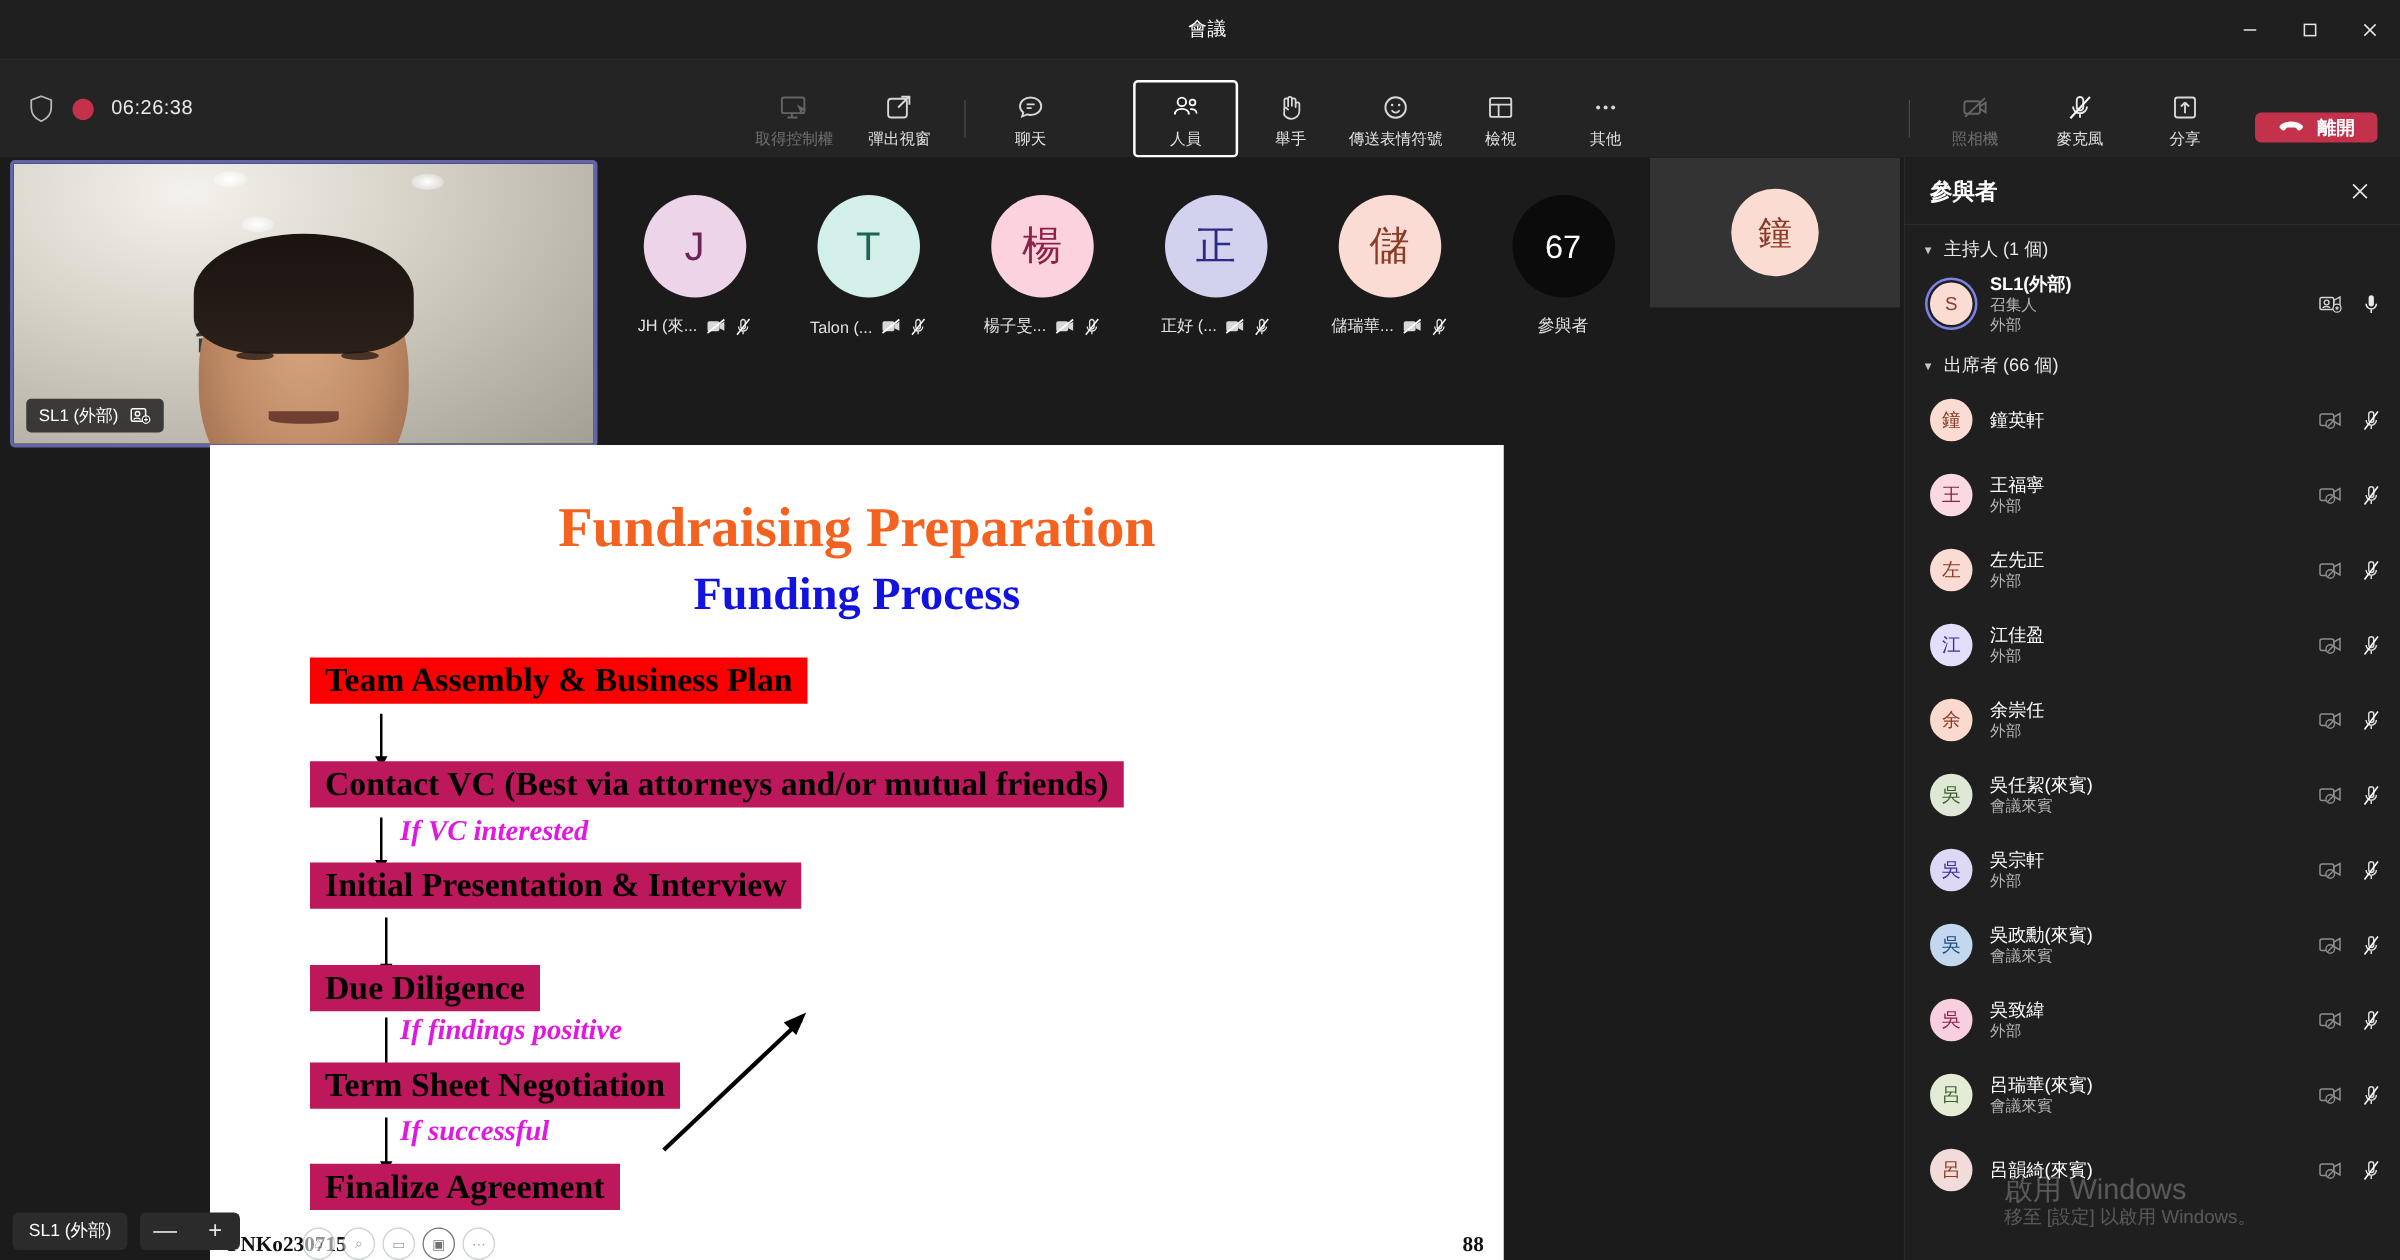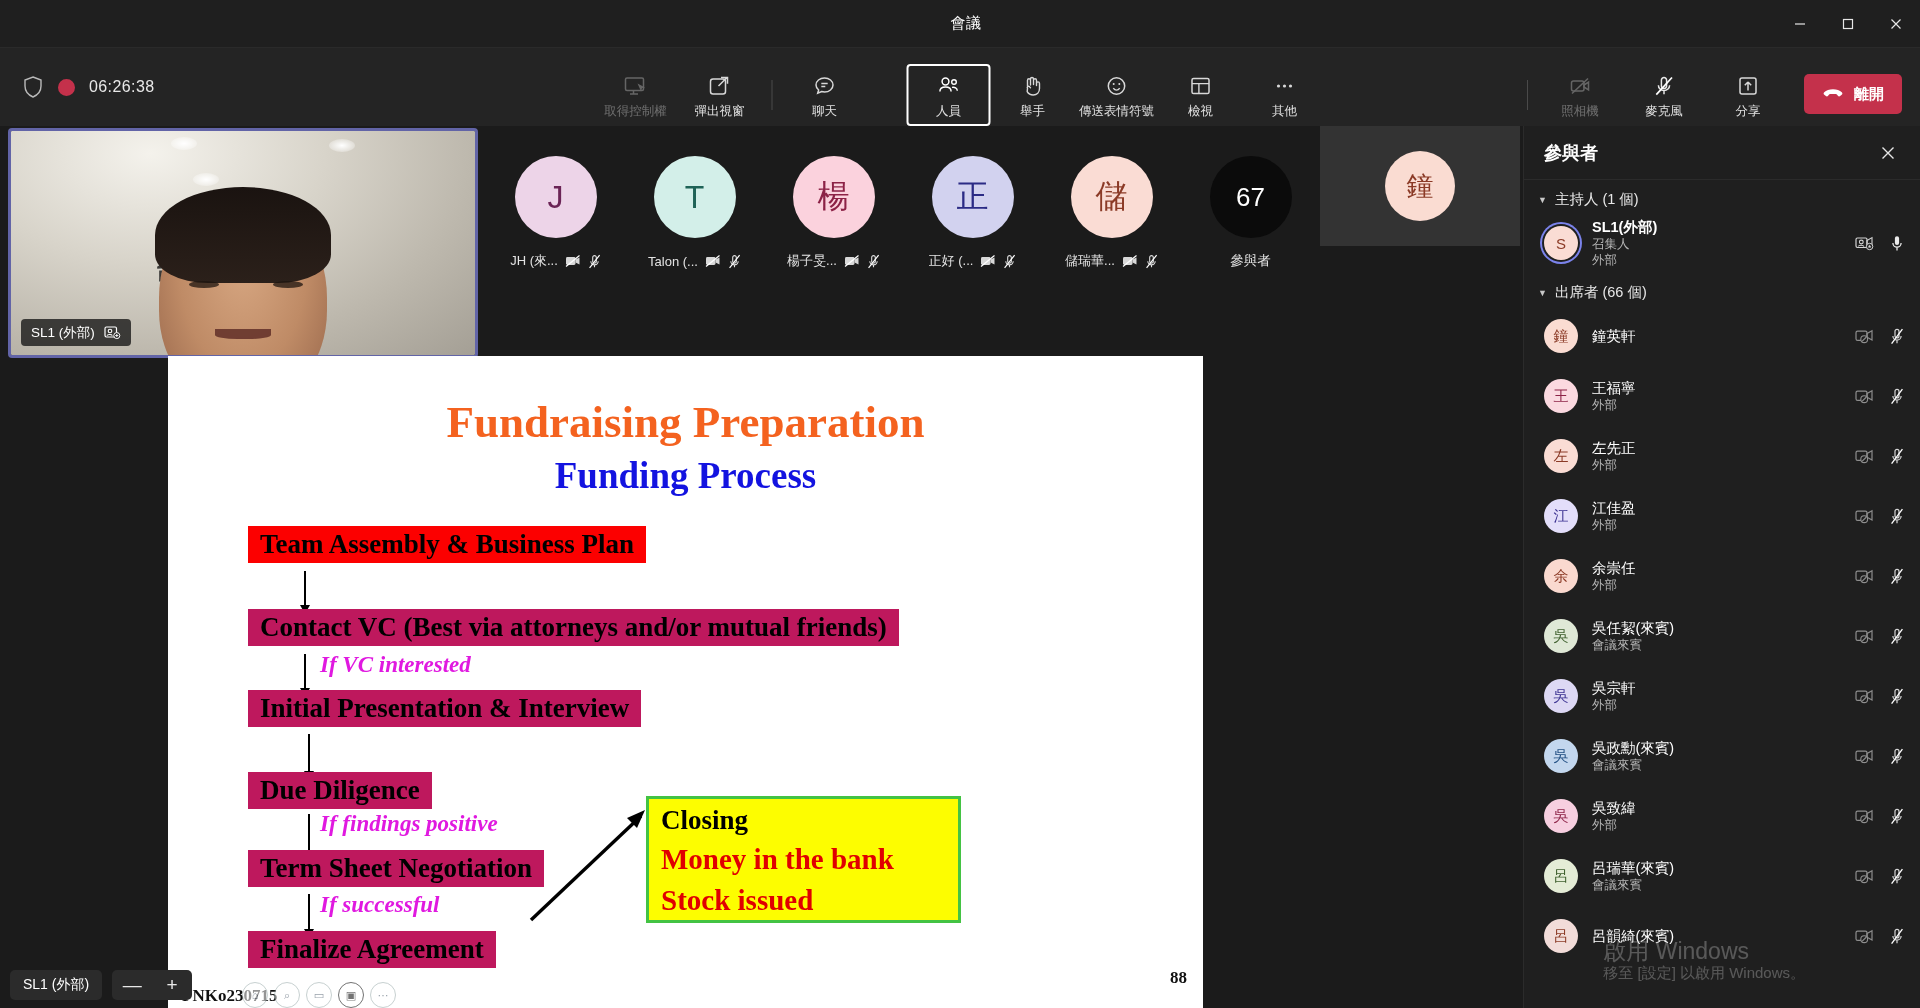--- a/index.html
+++ b/index.html
@@ -57,21 +57,21 @@
   .tbtn .ic { height: 26px; display: flex; align-items: center; justify-content: center; }
   .tbtn .lbl { font-size: 12.5px; color: #e1e1e1; white-space: nowrap; }
   .tbtn.disabled .lbl, .tbtn.disabled .ic { opacity: .38; }
   .tbtn.active { border-color: #ffffff; margin-left: 40px; }
   .tbtn.active::after {
     content: ""; position: absolute; bottom: -8px; left: 14px; right: 14px;
     height: 3px; background: #7b83eb; border-radius: 2px;
   }
   .divider { width: 1px; height: 30px; background: #4a4a4a; margin: 0 10px 16px 10px; }
   .leavebtn {
-    height: 40px; background: #c4314b; border-radius: 5px; display: flex;
+    height: 24px; background: #c4314b; border-radius: 5px; display: flex;
     align-items: center; gap: 10px; padding: 0 18px; margin-left: 14px;
     margin-bottom: 12px; cursor: pointer; justify-content: center;
   }
   .leavebtn .lbl { font-size: 15px; color: #fff; font-weight: 600; }
 
   
   .stage {
     position: absolute; top: 126px; left: 0; width: 1523px; height: 882px;
     background: #1b1b1b; overflow: hidden;
   }
@@ -178,21 +178,21 @@
   .closebox {
     position: absolute; left: 478px; top: 440px; width: 315px; height: 127px;
     background: #fdfd00; border: 3px solid #43c343;
   }
   .closebox .l1 { position: absolute; left: 12px; top: 6px; font-size: 27px; font-weight: bold; color: #000; }
   .closebox .l2 { position: absolute; left: 12px; top: 44px; font-size: 29px; font-weight: bold; color: #e00000; }
   .closebox .l3 { position: absolute; left: 12px; top: 85px; font-size: 29px; font-weight: bold; color: #e00000; }
   .diag-arrow { position: absolute; left: 355px; top: 448px; width: 130px; height: 120px; }
   .slidefoot { position: absolute; left: 14px; bottom: 2px; font-size: 17px; color: #111;
     font-weight: bold; font-family: "Liberation Serif", serif; }
-  .slidepage { position: absolute; right: 16px; bottom: 20px; font-size: 17px; color: #111;
+  .slidepage { position: absolute; right: 16px; bottom: 2px; font-size: 17px; color: #111;
     font-weight: bold; font-family: "Liberation Serif", serif; }
   .slide-ctrls { position: absolute; left: 74px; bottom: 0px; display: flex; gap: 6px; opacity: .55; }
   .sc { width: 26px; height: 26px; border-radius: 50%; border: 1px solid #9aa; display: flex;
     align-items: center; justify-content: center; font-size: 11px; color: #456; background: #fff; }
   .sc.dark { background: #fff; color: #000; border-color: #000; }
 
   
   .sv-bottom { position: absolute; left: 10px; bottom: 8px; display: flex; align-items: center; gap: 10px; }
   .sv-pill2 {
     height: 30px; background: #2b2b2b; border-radius: 5px; display: flex; align-items: center;
@@ -582,25 +582,20 @@
         <div class="arrow-v" style="left:140px; top:538px; height:43px;"></div>
         <div class="cond" style="left:152px; top:536px;">If successful</div>
 
         <div class="box cyan" style="left:80px; top:575px;">Finalize Agreement</div>
 
         <svg class="diag-arrow" viewBox="0 0 130 120">
           <path d="M8 116 L118 12" stroke="#000" stroke-width="3.4" fill="none"></path>
           <path d="M122 6 L104 14 L114 24 Z" fill="#000"></path>
         </svg>
 
-        <div class="closebox">
-          <div class="l1">Closing</div>
-          <div class="l2">Money in the bank</div>
-          <div class="l3">Stock issued</div>
-        </div>
 
         <div class="slidefoot">FNKo230715</div>
         <div class="slidepage">88</div>
         <div class="slide-ctrls">
           <div class="sc">⌂</div>
           <div class="sc">⌕</div>
           <div class="sc">▭</div>
           <div class="sc dark">▣</div>
           <div class="sc">⋯</div>
         </div>

